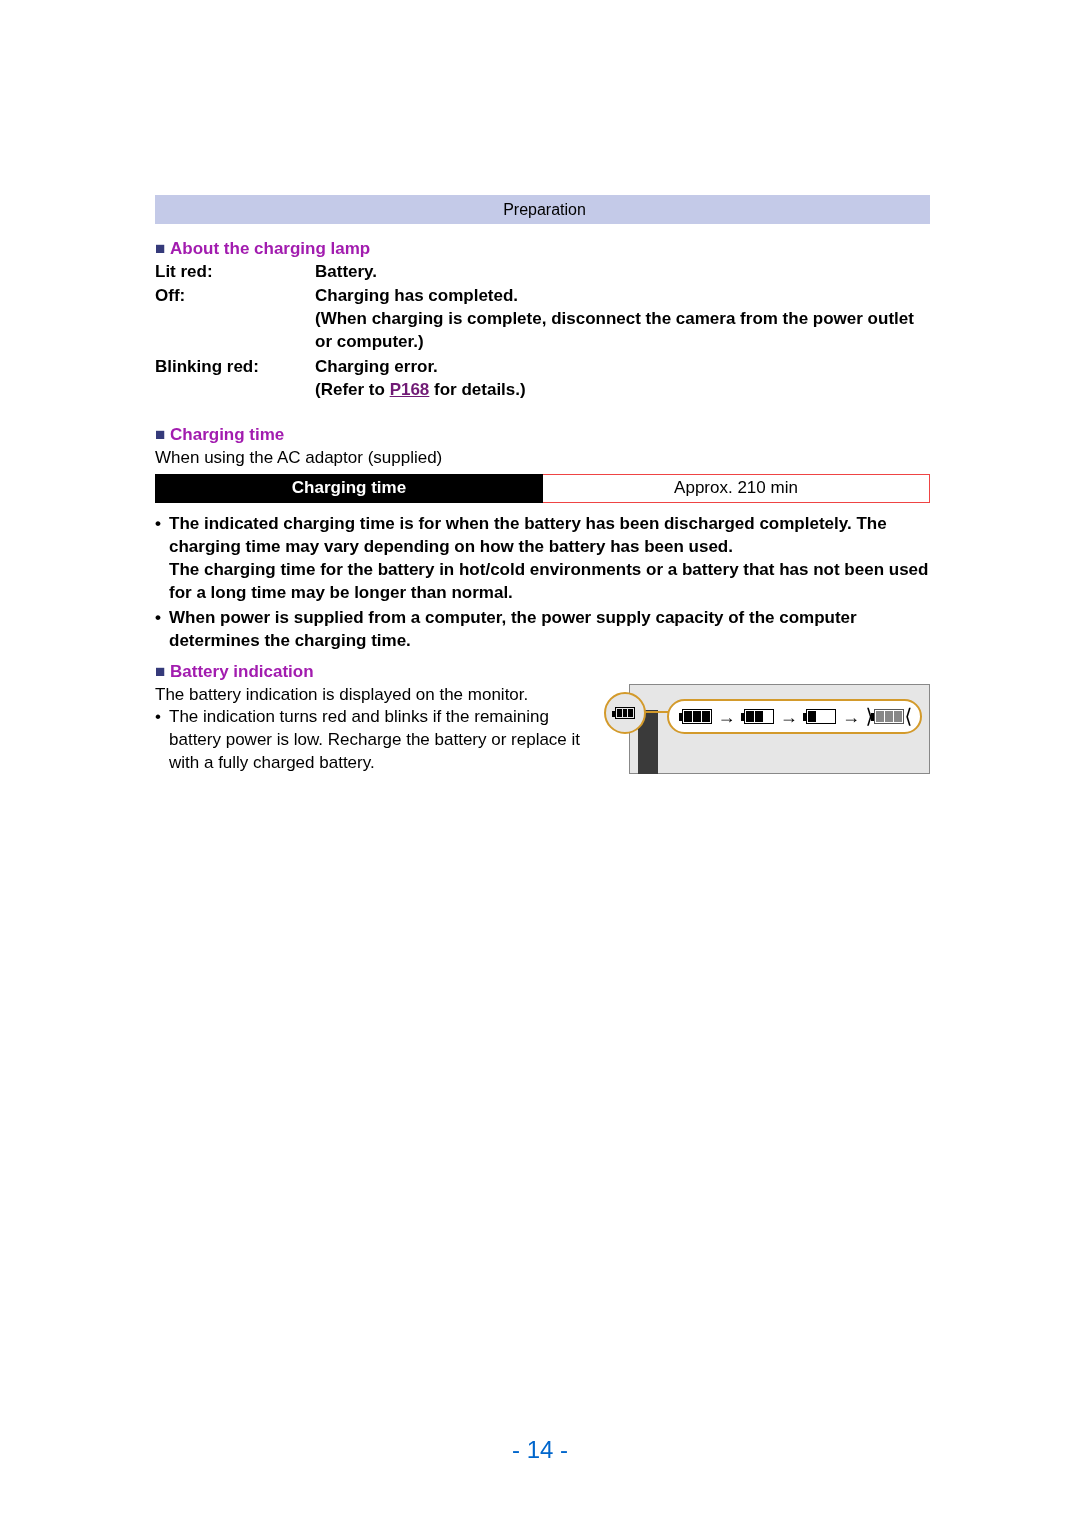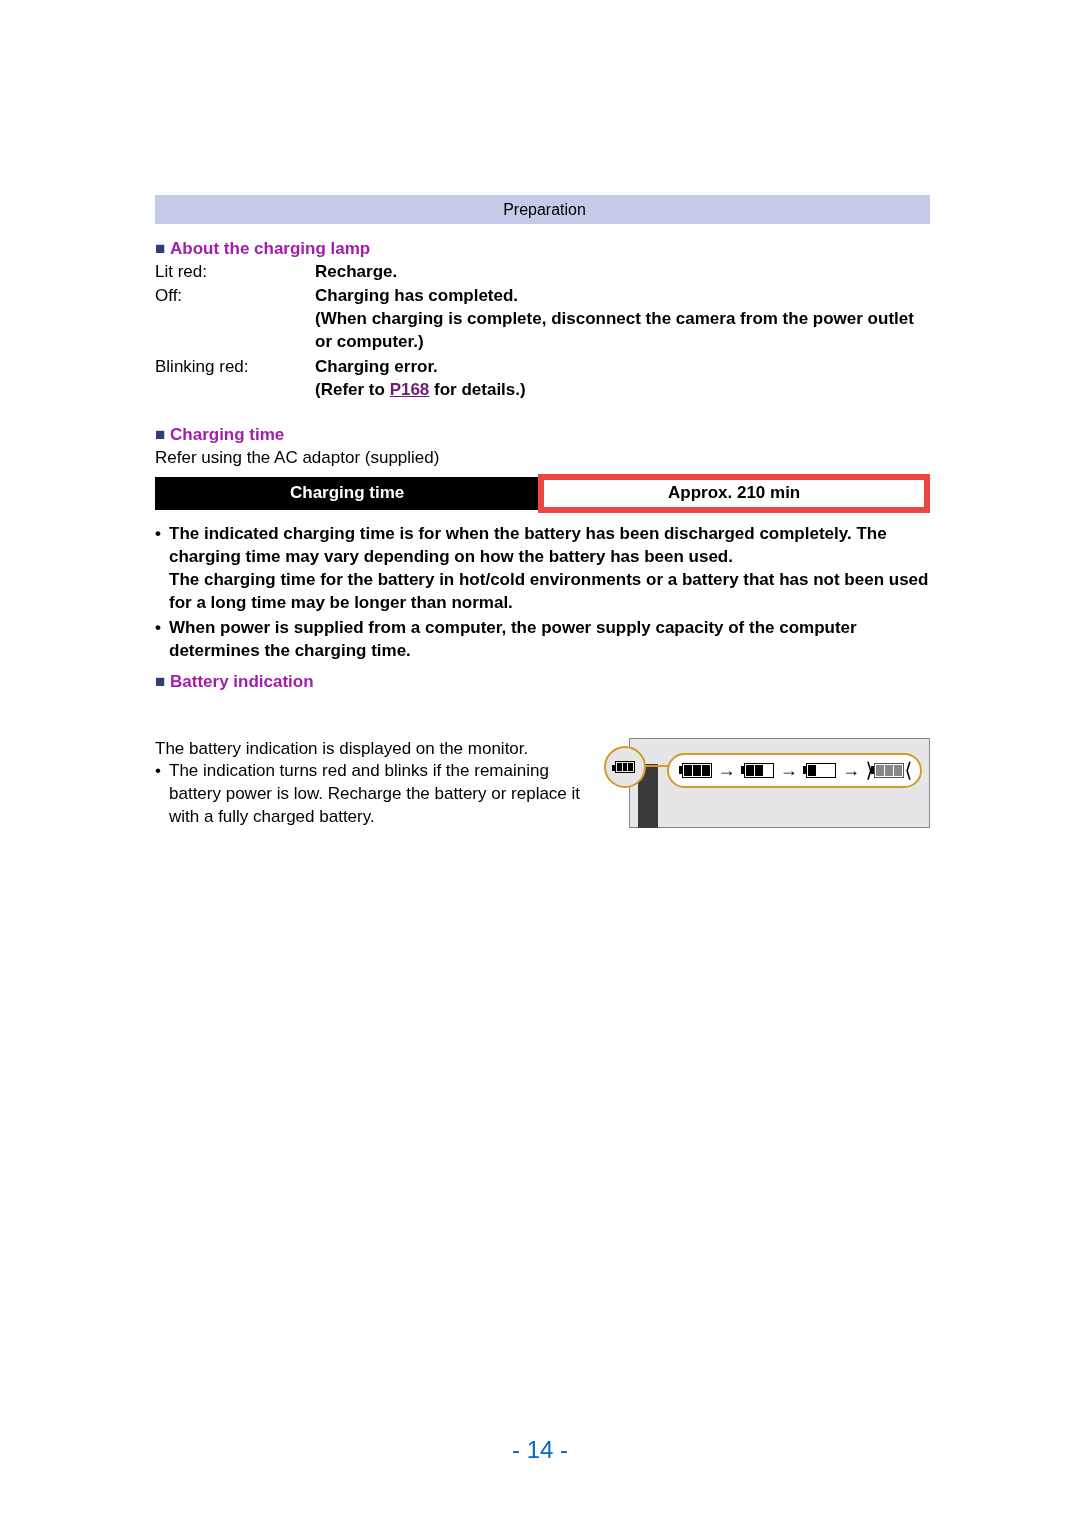--- a/index.html
+++ b/index.html
@@ -36,21 +36,21 @@
   .def-table {
     width: 100%;
     border-collapse: collapse;
   }
   .def-table td {
     vertical-align: top;
     padding: 0 0 2px 0;
   }
   .def-label {
     width: 160px;
-    font-weight: normal;
+    font-weight: bold;
     white-space: nowrap;
   }
   .def-desc {
     font-weight: bold;
   }
   .link {
     color: #701a75;
     font-weight: bold;
   }
   .charging-table {
@@ -64,41 +64,40 @@
     color: #fff;
     font-weight: bold;
     text-align: center;
     padding: 2px 0;
     width: 50%;
     border: 1px solid #000;
     font-size: 17px;
   }
   .charging-table td {
     text-align: center;
-    font-weight: bold;
+    font-weight: normal;
     padding: 2px 0;
-    border: 6px solid #ef4444;
+    border: 1px solid #ef4444;
   }
   .bullet-block {
     margin-top: 10px;
     font-weight: bold;
   }
   .bullet-block .item {
     display: flex;
     margin-bottom: 2px;
   }
   .bullet-block .dot {
     flex: 0 0 14px;
   }
   .plain-bullet .item { display:flex; }
   .plain-bullet .dot { flex:0 0 14px; }
   .two-col {
     display: flex;
-    align-items: flex-start;
-    margin-top: 44px;
+    align-items: center;
   }
   .col-text { flex: 1; padding-right: 12px; }
   .col-fig { flex: 0 0 auto; }
   .figure-box {
     width: 328px;
     height: 90px;
     position: relative;
   }
   .fig-bg {
     position: absolute;
@@ -209,21 +208,21 @@
 
   <div>
     <span class="marker">■</span>
     <span class="section-heading">About the charging lamp</span>
   </div>
 
   <table class="def-table">
     <tbody>
         <tr>
       <td class="def-label">Lit red:</td>
-      <td class="def-desc">Recharge.</td>
+      <td class="def-desc">Battery.</td>
     </tr>
     <tr>
       <td class="def-label">Off:</td>
       <td class="def-desc" style="white-space:pre-line">Charging has completed.
 (When charging is complete, disconnect the camera from the power outlet or computer.)</td>
     </tr>
     <tr>
       <td class="def-label">Blinking red:</td>
       <td class="def-desc">
         <span style="white-space:pre-line">Charging error.
@@ -232,21 +231,21 @@
     </tr>
   </tbody>
     </table>
 
   <div class="spacer-sm"></div>
 
   <div>
     <span class="marker">■</span>
     <span class="section-heading">Charging time</span>
   </div>
-  <div>Refer using the AC adaptor (supplied)</div>
+  <div>When using the AC adaptor (supplied)</div>
 
   <table class="charging-table">
     <tbody>
         <tr>
       <th>Charging time</th>
       <td>Approx. 210 min</td>
     </tr>
   </tbody>
     </table>
 

